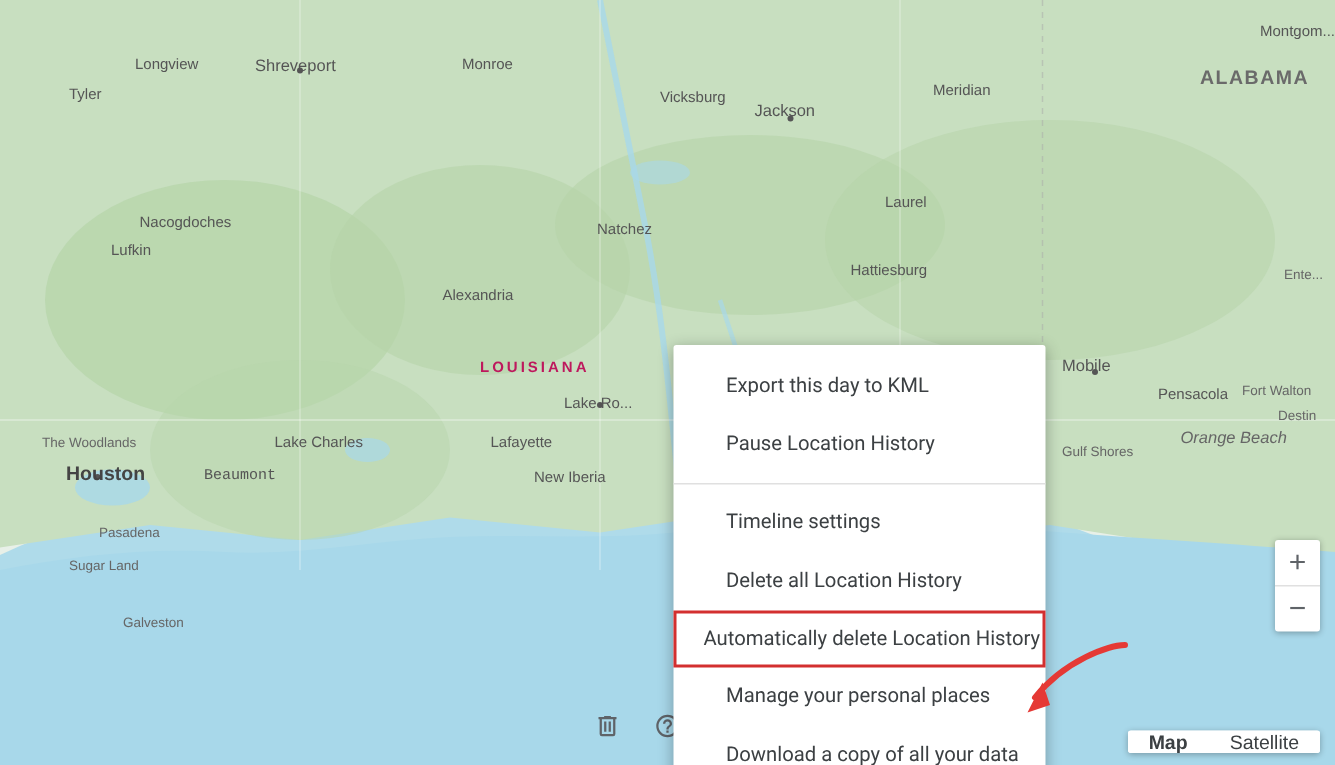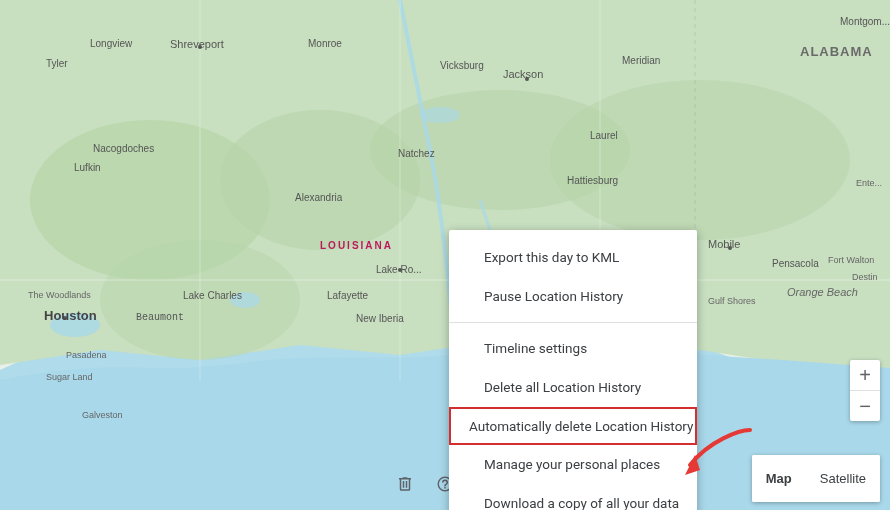--- a/index.html
+++ b/index.html
@@ -61,21 +61,21 @@
       right: 10px;
       display: flex;
       background: #fff;
       border-radius: 2px;
       box-shadow: 0 1px 4px rgba(0,0,0,0.3);
       overflow: hidden;
       z-index: 50;
     }
 
     .map-type-btn {
-      padding: 16px 14px;
+      padding: 0 14px;
       font-size: 13px;
       cursor: pointer;
       color: #3c4043;
       background: #fff;
       border: none;
       font-weight: 400;
     }
 
     .map-type-btn.active {
       font-weight: 600;

